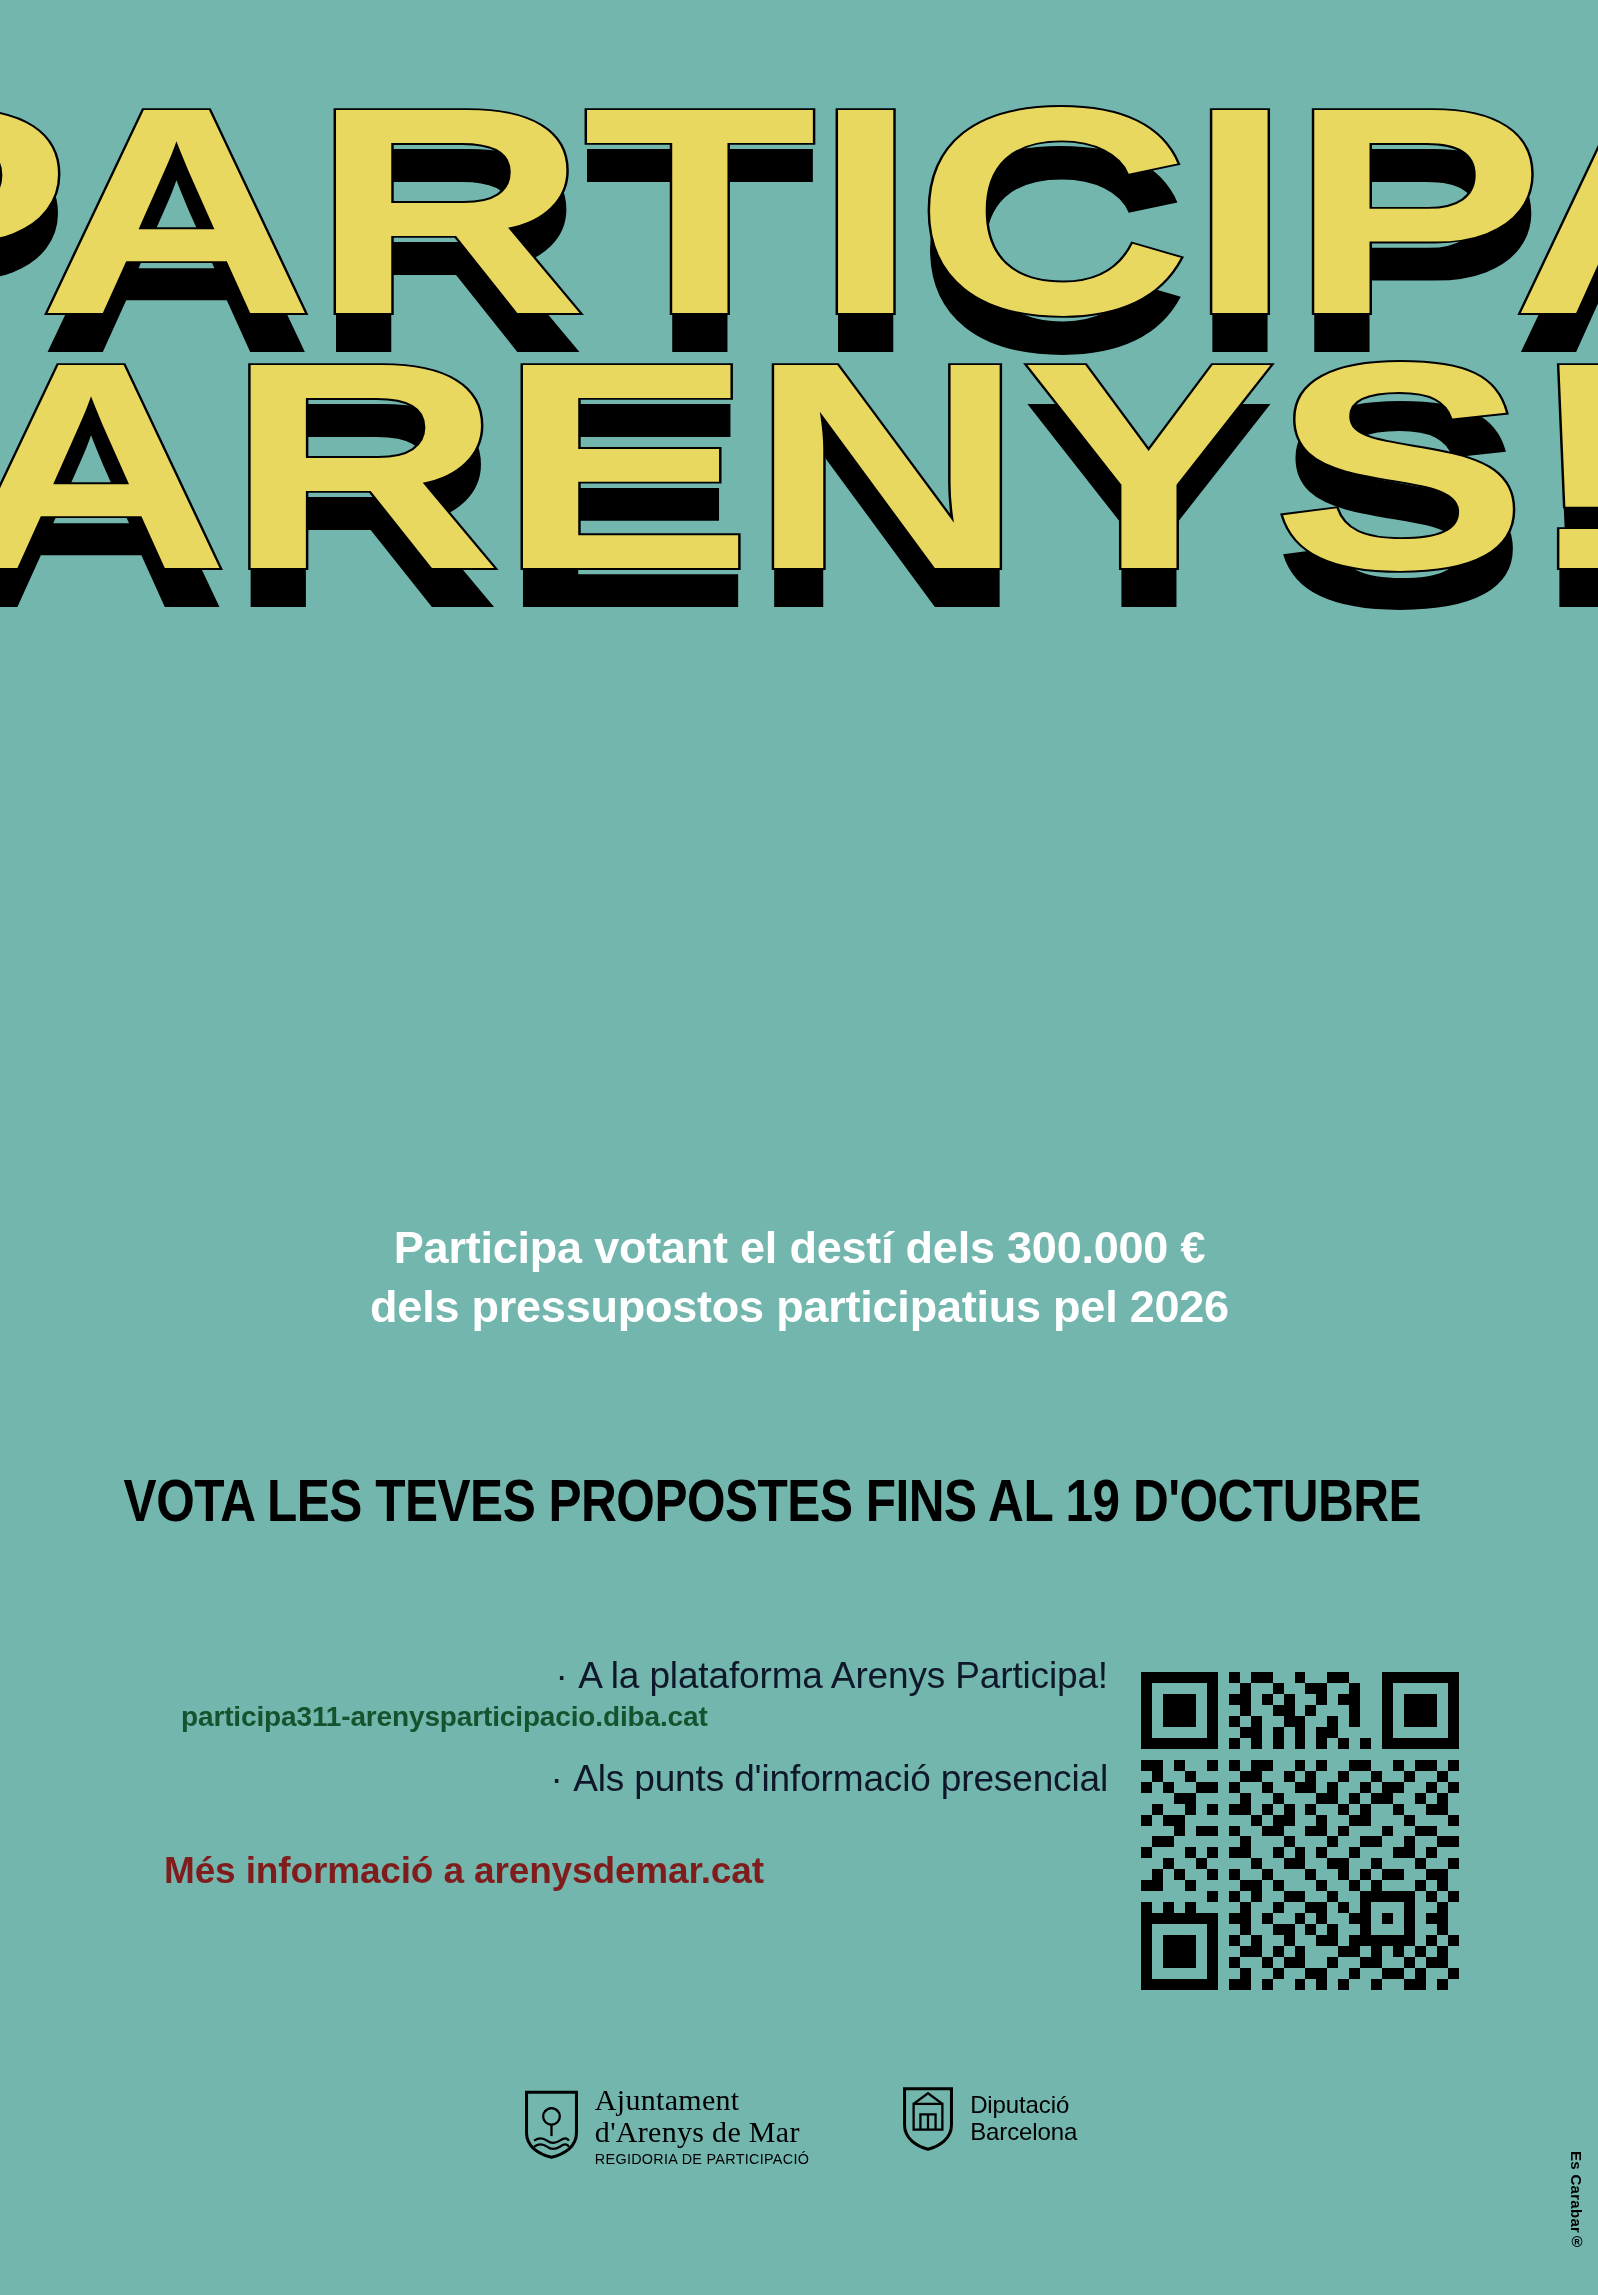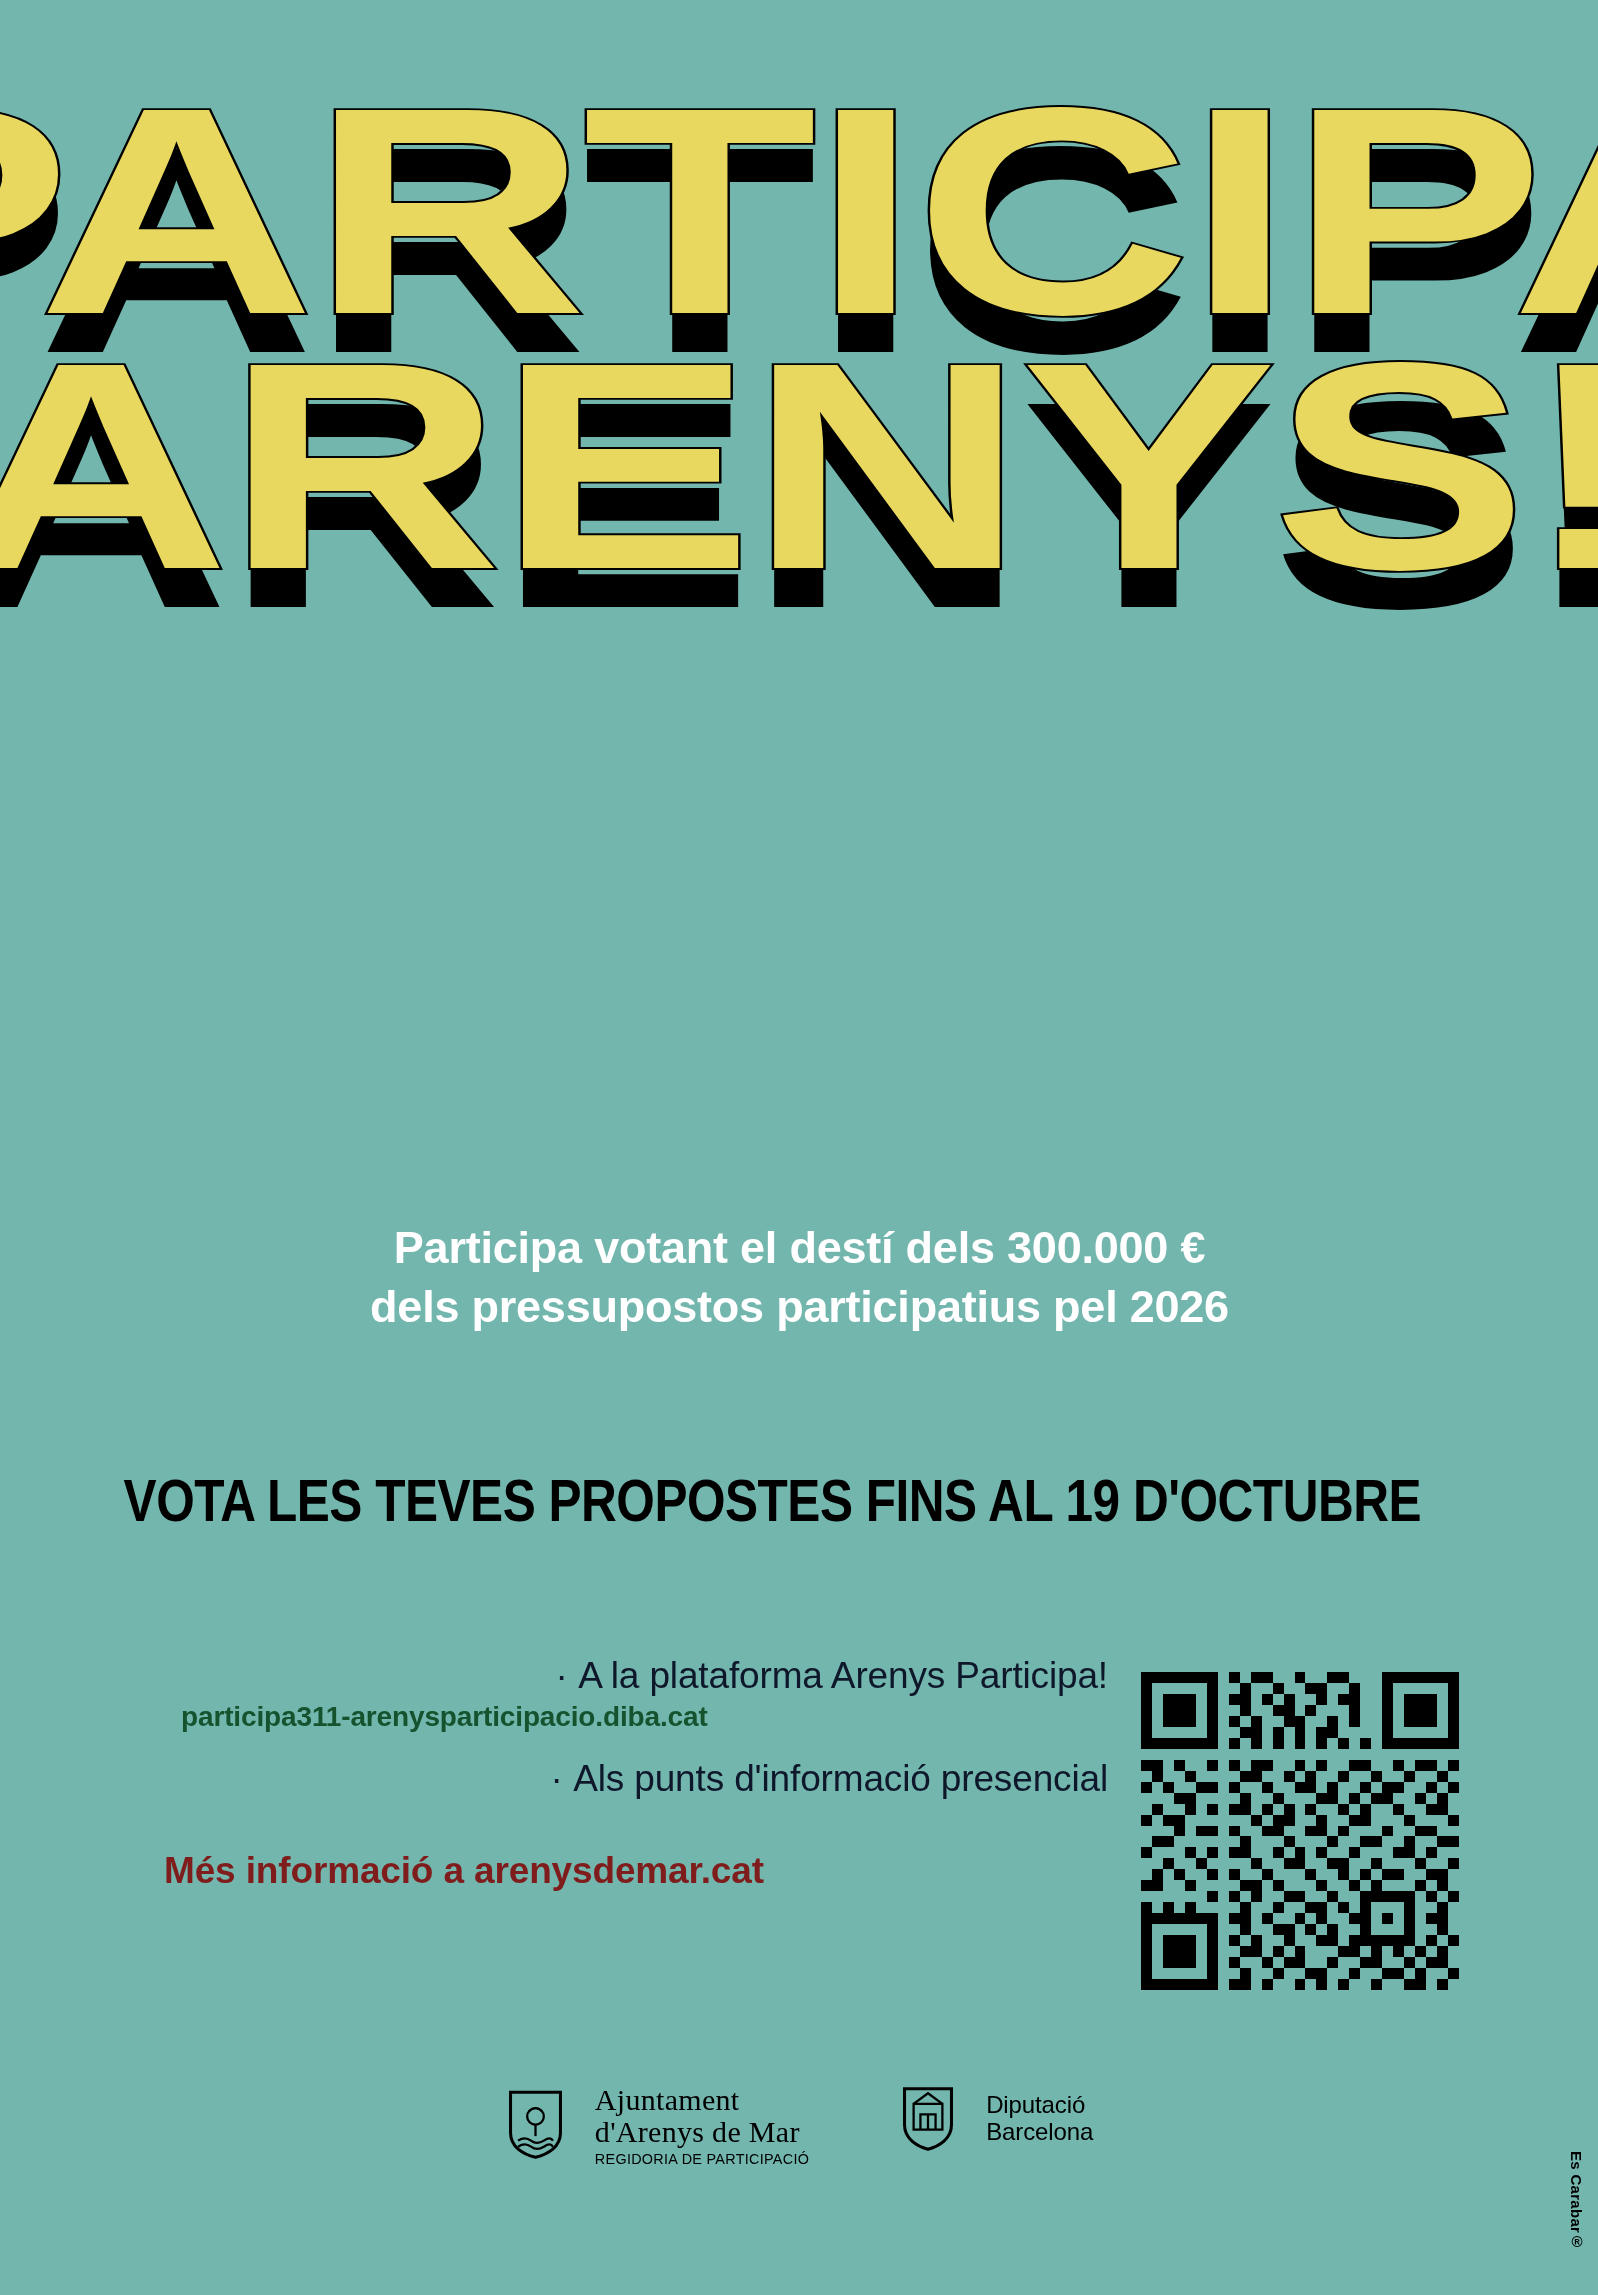--- a/index.html
+++ b/index.html
@@ -150,21 +150,21 @@
     left: 0; right: 0;
     top: 2084px;
     display: flex;
     justify-content: center;
     align-items: flex-start;
     gap: 91px;
   }
   .logo {
     display: flex;
     align-items: center;
-    gap: 30px;
+    gap: 14px;
     color: #000;
   }
   .logo-mark { flex: 0 0 auto; }
   .logo-text-a {
     line-height: 1.05;
   }
   .logo-text-a .l1 {
     font-family: "Liberation Serif", serif;
     font-size: 30px;
     letter-spacing: 0.01em;

